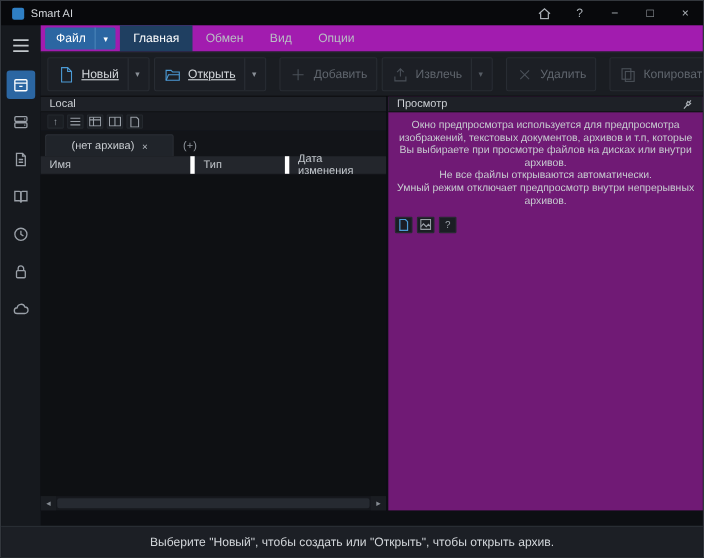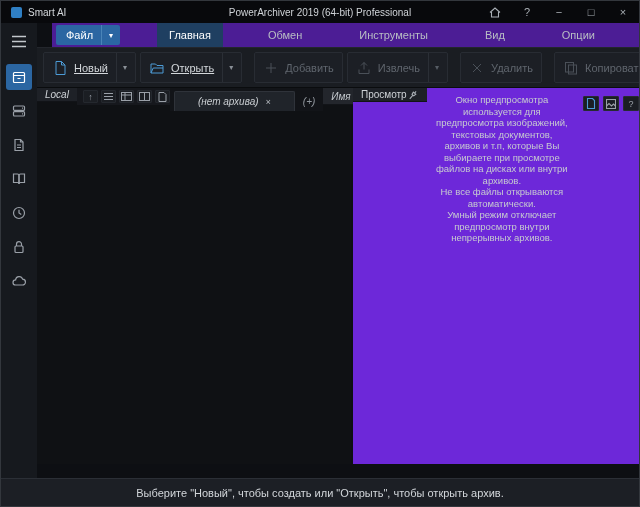--- a/index.html
+++ b/index.html
@@ -40,30 +40,30 @@
   .side-item {
     width:26px; height:26px; border-radius:3px; margin-bottom:8px;
     display:flex; align-items:center; justify-content:center;
   }
   .side-item svg { stroke:#9aa0a8; fill:none; stroke-width:1.2; }
   .side-item.active { background:#2b66a2; }
   .side-item.active svg { stroke:#ffffff; }
 
   
   .tabsrow {
-    position:absolute; top:22px; left:51px; right:0; height:24px;
-    background:#4c1d95; display:flex; align-items:stretch;
+    position:absolute; top:22px; left:36px; right:0; height:24px;
+    background:#a21caf; display:flex; align-items:stretch;
   }
   .file-btn {
     margin:2px 4px 2px 4px; background:#2b66a2; color:#fff; border:none;
     display:flex; align-items:center; font-size:11px; border-radius:2px; padding:0 0 0 10px;
   }
   .file-btn .caret { padding:0 7px; margin-left:8px; border-left:1px solid #4a84b8; font-size:8px; align-self:stretch; display:flex; align-items:center; }
   .rtab {
-    display:flex; align-items:center; padding:0 12px; font-size:11px; color:#b9bec4; cursor:default;margin-left:33px;
+    display:flex; align-items:center; padding:0 12px; font-size:11px; color:#b9bec4; cursor:default;
   }
   .rtab.active { background:#1f3f61; color:#ffffff; }
 
   
   .toolbar {
     position:absolute; top:46px; left:36px; right:0; height:41px;
     background:#1a1d22; border-top:1px solid #23262c; border-bottom:1px solid #0a0c0e;
     display:flex; align-items:center; padding:0 4px 0 6px; gap:4px;
   }
   .tbtn {
@@ -75,21 +75,21 @@
   .tbtn.dis .lbl { color:#5f656d; }
   .tbtn.en svg { stroke:#4c9bd6; }
   .tbtn.dis svg { stroke:#4a5058; }
   .tbtn .caret { font-size:8px; color:#8a9097; padding-left:6px; margin-left:2px; border-left:1px solid #2b2f36; align-self:stretch; display:flex; align-items:center; }
   .tbtn.dis .caret { color:#565c64; }
   .tsep { width:1px; height:29px; background:#262a30; margin:0 2px; }
 
   
   .leftpane {
     position:absolute; top:87px; left:36px; width:314px; bottom:42px;
-    display:flex; flex-direction:row; background:#0f1114;font-style:italic;
+    display:flex; flex-direction:column; background:#0f1114;
   }
   .pane-header {
     height:14px; background:#1e2127; border-bottom:1px solid #111317;
     display:flex; align-items:center; padding:0 8px;
     font-size:10px; color:#ced2d6; flex:none;
   }
   .pane-header .pin { margin-left:auto; display:flex; }
   .mini-toolbar {
     height:17px; background:#16181d; display:flex; align-items:center; gap:3px; padding-left:6px; flex:none;
   }
@@ -100,33 +100,33 @@
     height:20px; display:flex; align-items:center; gap:7px; padding:0 23px;
     background:#20242a; border:1px solid #2f333a; border-bottom:none;
     font-size:10px; color:#c8ccd0; border-radius:2px 2px 0 0;
   }
   .atab .x { color:#b7bcc2; font-size:9px; }
   .plustab { height:20px; display:flex; align-items:center; padding:0 8px; font-size:10px; color:#8f959c; }
   .thead {
     height:17px; background:#23262c; display:flex; font-size:10px; color:#c4c9ce; flex:none;
     border-bottom:1px solid #121418;
   }
-  .col { display:flex; align-items:center; padding:0 8px; border-right:7px solid #ffffff; }
+  .col { display:flex; align-items:center; padding:0 8px; border-right:4px solid #ffffff; }
   .c-name { width:140px; }
   .c-type { width:86px; }
   .c-date { flex:1; border-right:none; }
   .filelist { flex:1; background:#0e1013; }
   .hscroll { height:13px; background:#16181d; display:flex; align-items:stretch; flex:none; }
   .harrow { width:14px; display:flex; align-items:center; justify-content:center; color:#858b92; font-size:8px; background:#1a1d22; }
   .htrack { flex:1; position:relative; }
   .hthumb { position:absolute; left:1px; right:1px; top:2px; bottom:2px; background:#262a31; border-radius:2px; }
 
   .rightpane {
     position:absolute; top:87px; left:352px; right:0; bottom:42px;
-    background:#6d28d9; display:flex; flex-direction:row;
+    background:#701a75; display:flex; flex-direction:column;
   }
   .preview-text { padding:6px 6px 0 6px; text-align:center; }
   .preview-text p { font-size:9.5px; line-height:11.5px; color:#c7cbd0; }
   .preview-icons { display:flex; gap:4px; padding:8px 0 0 6px; }
   .pbtn { width:16px; height:15px; display:flex; align-items:center; justify-content:center; border:1px solid #272b31; background:#1b1e24; border-radius:1px; font-size:9px; color:#9aa0a8; }
   .pbtn svg { fill:none; stroke-width:1.1; }
   .pin svg, .tb-ctl svg, .side-burger svg { fill:none; }
 
   
   .statusbar {
@@ -139,21 +139,20 @@
 </head>
 <body>
 
 <div class="window">
 
   <div class="titlebar">
     <div class="app-chip">
       <span class="app-logo"></span>
       <span class="app-name">Smart AI</span>
     </div>
-    <div class="win-title">PowerArchiver 2019 (64-bit) Professional</div>
     <div class="tb-right">
       <div class="tb-ctl">
         <svg width="12" height="11" viewBox="0 0 12 11">
             <path d="M1 5.5 6 1l5 4.5M2.5 5v5h7V5" stroke-width="1.1"></path>
           </svg>
       </div>
       <div class="tb-ctl">?</div>
       <div class="tb-ctl">−</div>
       <div class="tb-ctl">□</div>
       <div class="tb-ctl">×</div>
@@ -210,21 +209,20 @@
     </div>
   </div>
 
   <div class="tabsrow">
     <button class="file-btn">
       <span>Файл</span>
       <span class="caret">▾</span>
     </button>
     <div class="rtab active">Главная</div>
     <div class="rtab">Обмен</div>
-    <div class="rtab">Инструменты</div>
     <div class="rtab">Вид</div>
     <div class="rtab">Опции</div>
   </div>
 
   <div class="toolbar">
     <div class="tbtn en">
       <svg width="16" height="16" viewBox="0 0 16 16" fill="none">
           <path d="M4 1.5h5.5L13 5v9.5H4z"></path>
           <path d="M9.5 1.5V5H13"></path>
         </svg>

